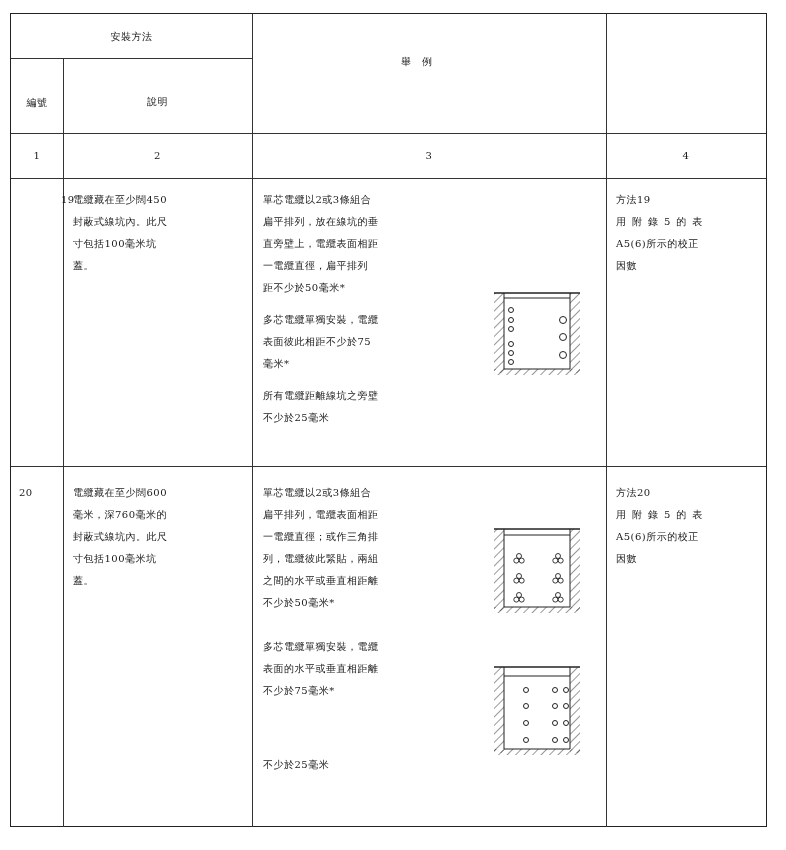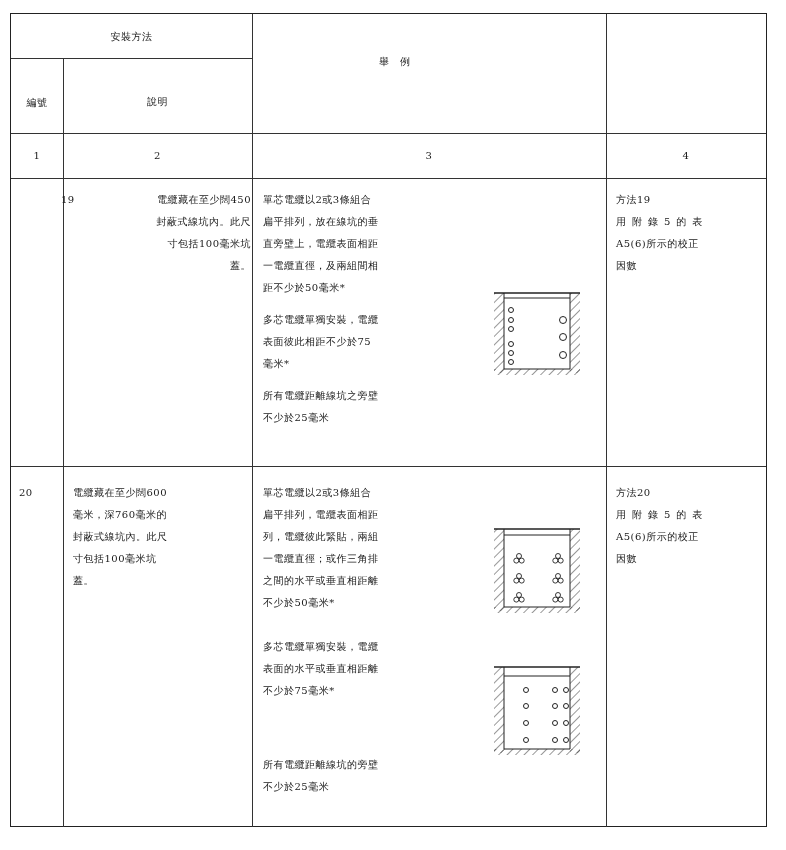--- a/index.html
+++ b/index.html
@@ -25,40 +25,40 @@
   <div class="hl" style="left:0;width:755px;top:164px;"></div>
   <div class="hl" style="left:0;width:755px;top:452px;"></div>
 
   <div class="vl" style="left:52px;top:44px;height:769px;"></div>
   <div class="vl" style="left:241px;top:0;height:813px;"></div>
   <div class="vl" style="left:595px;top:0;height:813px;"></div>
 
   <div class="cell txt center" style="left:0;width:241px;top:12px;">安裝方法</div>
   <div class="cell txt center" style="left:0;width:52px;top:78px;">編號</div>
   <div class="cell txt center" style="left:52px;width:189px;top:78px;font-family:Liberation Mono, monospace;">說明</div>
-  <div class="cell txt" style="left:368px;top:37px;text-align:right;">舉　例</div>
+  <div class="cell txt" style="left:390px;top:37px;text-align:right;">舉　例</div>
 
   <div class="cell txt center" style="left:0;width:52px;top:131px;">1</div>
   <div class="cell txt center" style="left:52px;width:189px;top:131px;">2</div>
   <div class="cell txt center" style="left:241px;width:354px;top:131px;">3</div>
   <div class="cell txt center" style="left:595px;width:160px;top:131px;">4</div>
 
   <div class="cell txt" style="left:8px;top:175px;margin-left:42px;">19</div>
-  <div class="cell txt" style="left:62px;top:175px;width:178px;text-align:right;">
+  <div class="cell txt" style="left:62px;top:175px;width:178px;">
     <div>電纜藏在至少闊450</div>
     <div>封蔽式線坑內。此尺</div>
     <div>寸包括100毫米坑</div>
     <div>蓋。</div>
   </div>
   <div class="cell txt" style="left:252px;top:175px;width:220px;">
     <div class="p">
       <div>單芯電纜以2或3條組合</div>
       <div>扁平排列，放在線坑的垂</div>
       <div>直旁壁上，電纜表面相距</div>
-      <div>一電纜直徑，及兩組間相</div>
+      <div>一電纜直徑，扁平排列</div>
       <div>距不少於50毫米*</div>
     </div>
     <div class="p">
       <div>多芯電纜單獨安裝，電纜</div>
       <div>表面彼此相距不少於75</div>
       <div>毫米*</div>
     </div>
     <div class="p">
       <div>所有電纜距離線坑之旁壁</div>
       <div>不少於25毫米</div>
@@ -102,32 +102,31 @@
     <div>電纜藏在至少闊600</div>
     <div>毫米，深760毫米的</div>
     <div>封蔽式線坑內。此尺</div>
     <div>寸包括100毫米坑</div>
     <div>蓋。</div>
   </div>
   <div class="cell txt" style="left:252px;top:468px;width:220px;">
     <div class="p" style="margin-bottom:22px;">
       <div>單芯電纜以2或3條組合</div>
       <div>扁平排列，電纜表面相距</div>
+      <div>一電纜直徑；或作三角排</div>
       <div>列，電纜彼此緊貼，兩組</div>
-      <div>一電纜直徑；或作三角排</div>
       <div>之間的水平或垂直相距離</div>
       <div>不少於50毫米*</div>
     </div>
     <div class="p" style="margin-bottom:52px;">
       <div>多芯電纜單獨安裝，電纜</div>
       <div>表面的水平或垂直相距離</div>
       <div>不少於75毫米*</div>
     </div>
     <div class="p">
-      <div>所有電纜距離線坑的旁壁</div>
       <div>不少於25毫米</div>
     </div>
   </div>
   <svg class="diagram" style="left:481px;top:511px;" width="90" height="90" viewBox="0 0 90 90">
     <defs>
       <pattern id="hatch2" width="6" height="6" patternUnits="userSpaceOnUse" patternTransform="rotate(45)">
         <line x1="0" y1="0" x2="0" y2="6" stroke="#333" stroke-width="1"></line>
       </pattern>
     </defs>
     <rect x="2" y="4" width="10" height="82" fill="url(#hatch2)"></rect>

